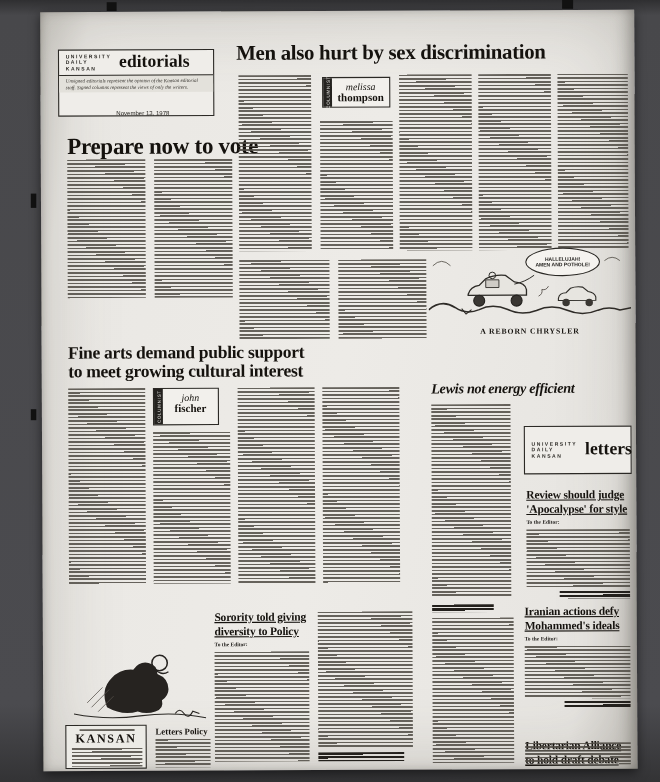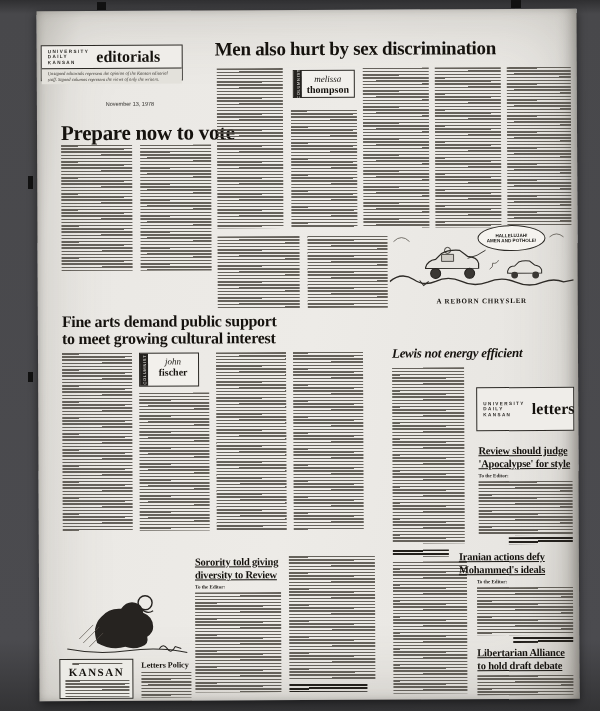--- a/index.html
+++ b/index.html
@@ -67,21 +67,21 @@
 
 <div class="scene">
 
   <div class="regmark" style="left:97px;top:2px;width:9px;height:8px"></div>
   <div class="regmark" style="left:511px;top:0;width:10px;height:8px"></div>
   <div class="regmark" style="left:28px;top:176px;width:5px;height:13px"></div>
   <div class="regmark" style="left:28px;top:372px;width:5px;height:10px"></div>
 
   <div class="paper">
 
-    <div class="secbox" style="left:4px;top:34px;width:142px;height:36px">
+    <div class="secbox" style="left:16px;top:34px;width:142px;height:61px">
       <div class="secrow">
         <div class="papername">
           <div>UNIVERSITY</div>
           <div>DAILY</div>
           <div>KANSAN</div>
         </div>
         <div class="seclabel">editorials</div>
       </div>
       <div class="secnote">Unsigned editorials represent the opinion of the Kansan editorial staff. Signed columns represent the views of only the writers.</div>
     </div>
@@ -177,39 +177,39 @@
         <path d="M38,66 q-6,-16 4,-26 q8,-9 20,-8 q6,-8 14,-6 q8,2 8,10 q10,4 10,14 q0,6 -6,10 q2,8 -6,10 q-8,3 -16,0 q-14,4 -28,-4 z" fill="#262320"></path>
         <circle cx="86" cy="26" r="7" fill="none" stroke="#262320" stroke-width="1.4"></circle>
         <path d="M82,32 q6,6 12,2" stroke="#262320" fill="none" stroke-width="1.2"></path>
         <path d="M20,62 l14,-14 M24,66 l16,-16 M30,70 l14,-14" stroke="#57524b" stroke-width="0.7"></path>
         <path d="M100,72 q4,-6 8,0 q4,6 8,-2 l6,2" stroke="#262320" fill="none" stroke-width="1"></path>
       </svg>
     </div>
 
     <div class="lh" style="left:156px;top:546px">
       <span class="blk">Sorority told giving</span>
-      <span class="blk">diversity to Review</span>
+      <span class="blk">diversity to Policy</span>
     </div>
     <div class="salut" style="left:156px;top:574px">To the Editor:</div>
     <div class="ft" style="left:156px;top:582px;width:86px;height:100px"></div>
     <div class="ft" style="left:250px;top:546px;width:86px;height:124px"></div>
     <div class="sig" style="left:250px;top:674px;width:78px;height:8px"></div>
 
     <div class="sig" style="left:354px;top:540px;width:56px;height:7px"></div>
     <div class="ft" style="left:354px;top:552px;width:74px;height:132px"></div>
 
-    <div class="lh" style="left:420px;top:542px">
+    <div class="lh" style="left:438px;top:542px">
       <span class="blk">Iranian actions defy</span>
       <span class="blk">Mohammed's ideals</span>
     </div>
     <div class="salut" style="left:438px;top:570px">To the Editor:</div>
     <div class="ft" style="left:438px;top:578px;width:96px;height:48px"></div>
     <div class="sig" style="left:474px;top:628px;width:60px;height:6px"></div>
 
-    <div class="lh" style="left:438px;top:638px">
+    <div class="lh" style="left:438px;top:664px">
       <span class="blk">Libertarian Alliance</span>
       <span class="blk">to hold draft debate</span>
     </div>
     <div class="ft" style="left:438px;top:666px;width:96px;height:20px"></div>
 
     <div class="staffbox" style="left:20px;top:648px;width:74px;height:40px">
       <div class="ft" style="left:12px;top:3px;width:50px;height:3px"></div>
       <div class="staff-title">KANSAN</div>
       <div class="ft" style="left:5px;top:20px;width:64px;height:17px"></div>
     </div>

